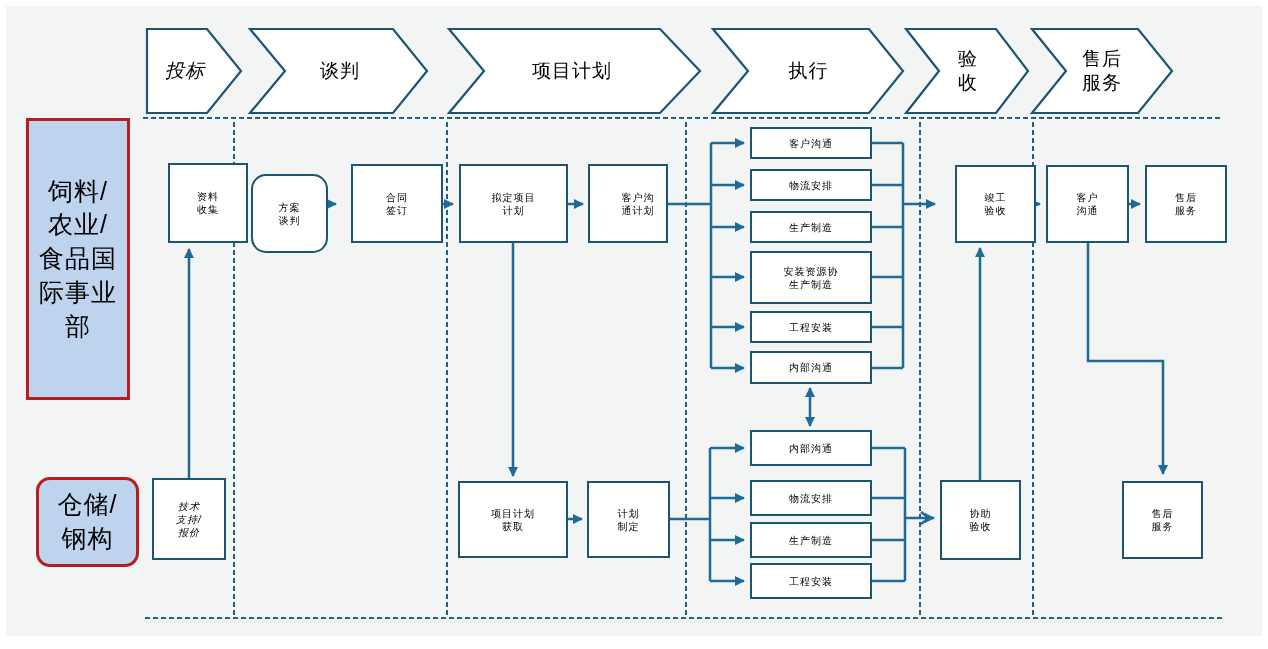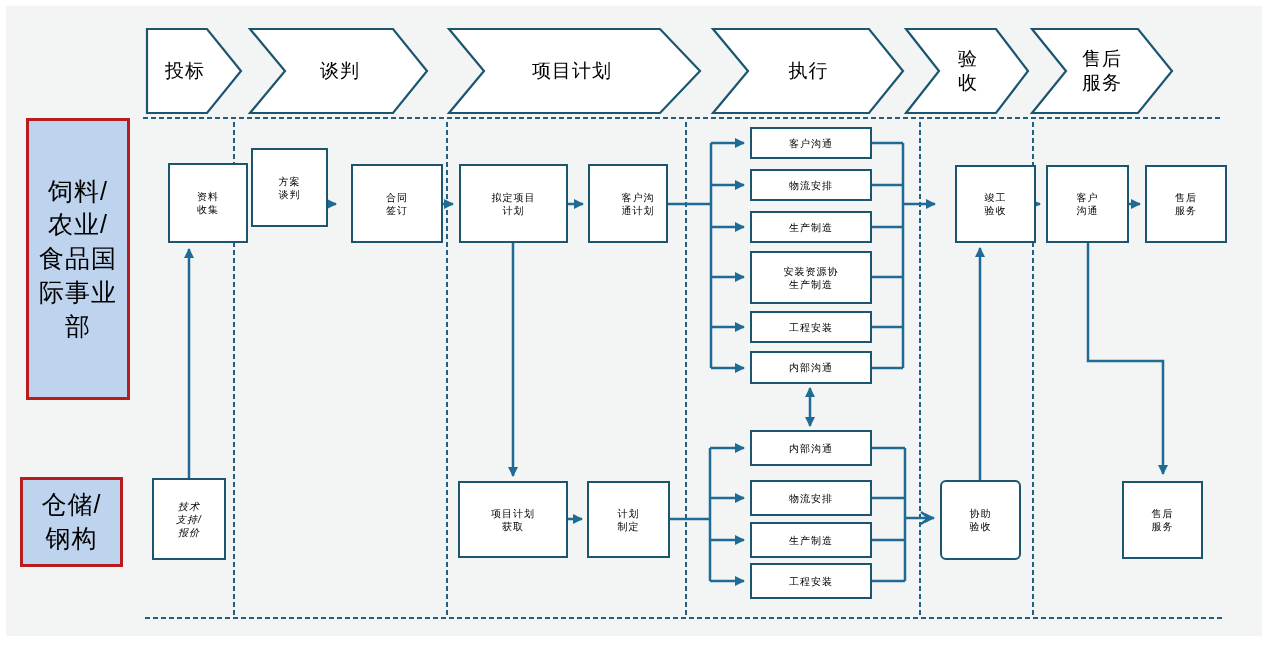--- a/index.html
+++ b/index.html
@@ -77,40 +77,40 @@
       <path d="M710,581 H744" marker-end="url(#arr)"></path>
       <path d="M905,518 H934" marker-end="url(#arr)"></path>
       <path d="M980,480 V248" marker-end="url(#arr)"></path>
       <path d="M1021,204 H1040" marker-end="url(#arr)"></path>
       <path d="M1129,204 H1140" marker-end="url(#arr)"></path>
       <path d="M1088,243 V361 H1163 V474" marker-end="url(#arr)"></path>
       <path d="M810,388 V426" marker-start="url(#arr)" marker-end="url(#arr)"></path>
     </g>
   </svg>
 
-  <div class="lbl chevlab" style="left:147px;top:29px;width:76px;height:84px;">投标</div>
+  <div class="lbl chevlab" style="left:147px;top:29px;width:76px;height:84px;font-style:italic;">投标</div>
   <div class="lbl chevlab" style="left:270px;top:29px;width:140px;height:84px;">谈判</div>
   <div class="lbl chevlab" style="left:484px;top:29px;width:176px;height:84px;">项目计划</div>
   <div class="lbl chevlab" style="left:748px;top:29px;width:121px;height:84px;">执行</div>
   <div class="lbl chevlab" style="left:928px;top:29px;width:80px;height:84px;">验
 收</div>
   <div class="lbl chevlab" style="left:1056px;top:29px;width:92px;height:84px;">售后
 服务</div>
 
   <div class="lane" style="left:26px;top:118px;width:104px;height:282px;">饲料/
 农业/
 食品国
 际事业
 部</div>
-  <div class="lane" style="left:20px;top:477px;width:103px;height:90px;">仓储/
+  <div class="lane" style="left:36px;top:477px;width:103px;height:90px;border-radius:14px;">仓储/
 钢构</div>
 
   <div class="box" style="left:152px;top:163px;width:80px;height:80px;margin-left:16px;">资料
 收集</div>
-  <div class="box" style="left:251px;top:148px;width:77px;height:79px;">方案
+  <div class="box" style="left:251px;top:174px;width:77px;height:79px;border-radius:15px;">方案
 谈判</div>
   <div class="box" style="left:342px;top:164px;width:92px;height:79px;margin-left:9px;">合同
 签订</div>
   <div class="box" style="left:459px;top:164px;width:109px;height:79px;">拟定项目
 计划</div>
   <div class="box" style="left:588px;top:164px;width:80px;height:79px;padding-left:20px;">客户沟
 通计划</div>
   <div class="box" style="left:750px;top:127px;width:122px;height:32px;">客户沟通</div>
   <div class="box" style="left:750px;top:169px;width:122px;height:32px;">物流安排</div>
   <div class="box" style="left:750px;top:211px;width:122px;height:32px;">生产制造</div>
@@ -129,17 +129,17 @@
 支持/
 报价</div>
   <div class="box" style="left:458px;top:481px;width:110px;height:77px;">项目计划
 获取</div>
   <div class="box" style="left:587px;top:481px;width:83px;height:77px;">计划
 制定</div>
   <div class="box" style="left:750px;top:430px;width:122px;height:36px;">内部沟通</div>
   <div class="box" style="left:750px;top:480px;width:122px;height:36px;">物流安排</div>
   <div class="box" style="left:750px;top:522px;width:122px;height:36px;">生产制造</div>
   <div class="box" style="left:750px;top:563px;width:122px;height:36px;">工程安装</div>
-  <div class="box" style="left:940px;top:480px;width:81px;height:80px;border-radius:6px;">协助
+  <div class="box" style="left:940px;top:480px;width:81px;height:80px;">协助
 验收</div>
   <div class="box" style="left:1122px;top:481px;width:81px;height:78px;">售后
 服务</div>
 </div>
 
 </body></html>

